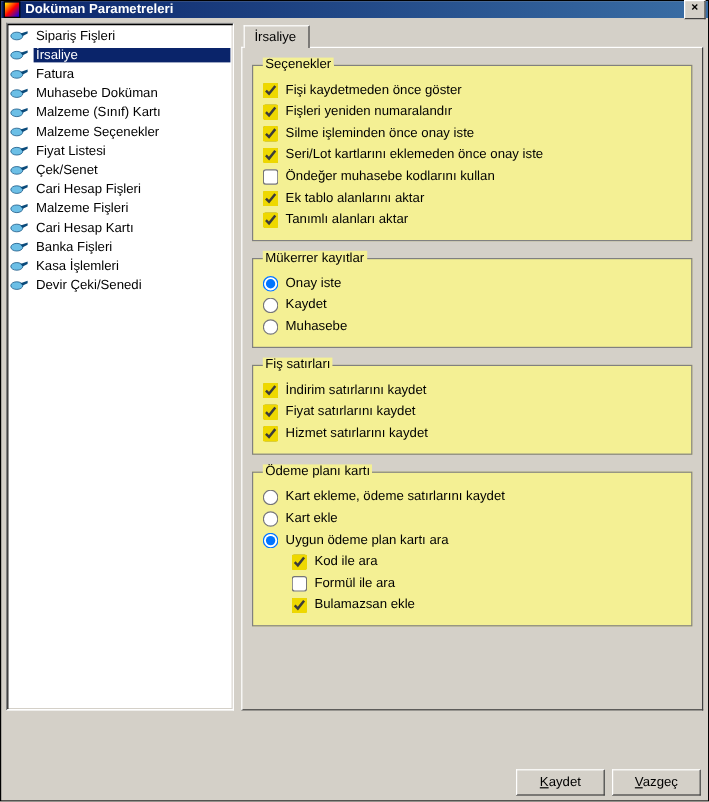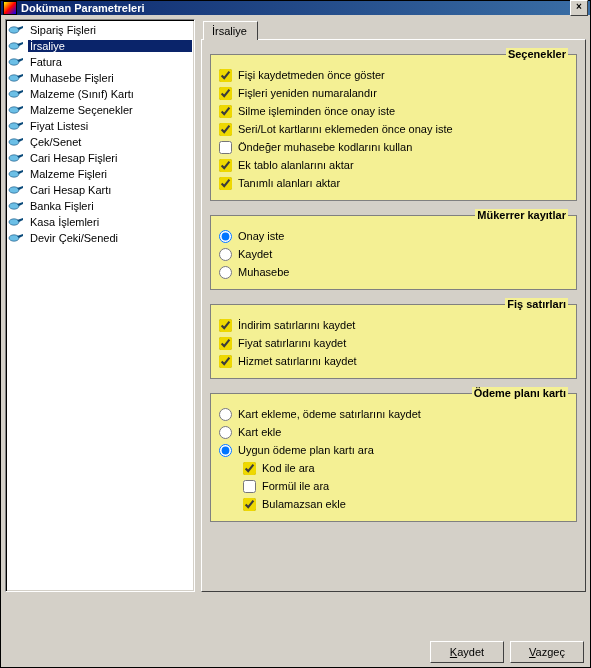--- a/index.html
+++ b/index.html
@@ -139,24 +139,23 @@
   }
   fieldset.group {
     border: 1px solid #808080;
     border-top-color: #808080;
     background: #F4F094;
     margin: 0 0 8px 0;
     padding: 6px 8px 8px 8px;
     position: relative;
   }
   fieldset.group legend {
-    font-weight: bold;
+    font-weight: normal;
     padding: 0 2px;
     background: #F4F094;
-    text-align: right;
   }
   .opt-row {
     display: flex;
     align-items: center;
     height: 18px;
   }
   .opt-row.indent {
     padding-left: 24px;
   }
   .opt-row input[type=checkbox],
@@ -233,21 +232,21 @@
             </span>
             <span class="label">Fatura</span>
           </div>
           <div class="sidebar-item">
             <span class="sicon">
               <svg viewBox="0 0 16 14">
                 <ellipse cx="6" cy="7" rx="5" ry="3.2" fill="#6cbfe6" stroke="#0a4a7a" stroke-width="0.6"></ellipse>
                 <path d="M9 5 L15 3 L15 5 L11 7 Z" fill="#0a4a7a"></path>
               </svg>
             </span>
-            <span class="label">Muhasebe Fişleri</span>
+            <span class="label">Muhasebe Doküman</span>
           </div>
           <div class="sidebar-item">
             <span class="sicon">
               <svg viewBox="0 0 16 14">
                 <ellipse cx="6" cy="7" rx="5" ry="3.2" fill="#6cbfe6" stroke="#0a4a7a" stroke-width="0.6"></ellipse>
                 <path d="M9 5 L15 3 L15 5 L11 7 Z" fill="#0a4a7a"></path>
               </svg>
             </span>
             <span class="label">Malzeme (Sınıf) Kartı</span>
           </div>

